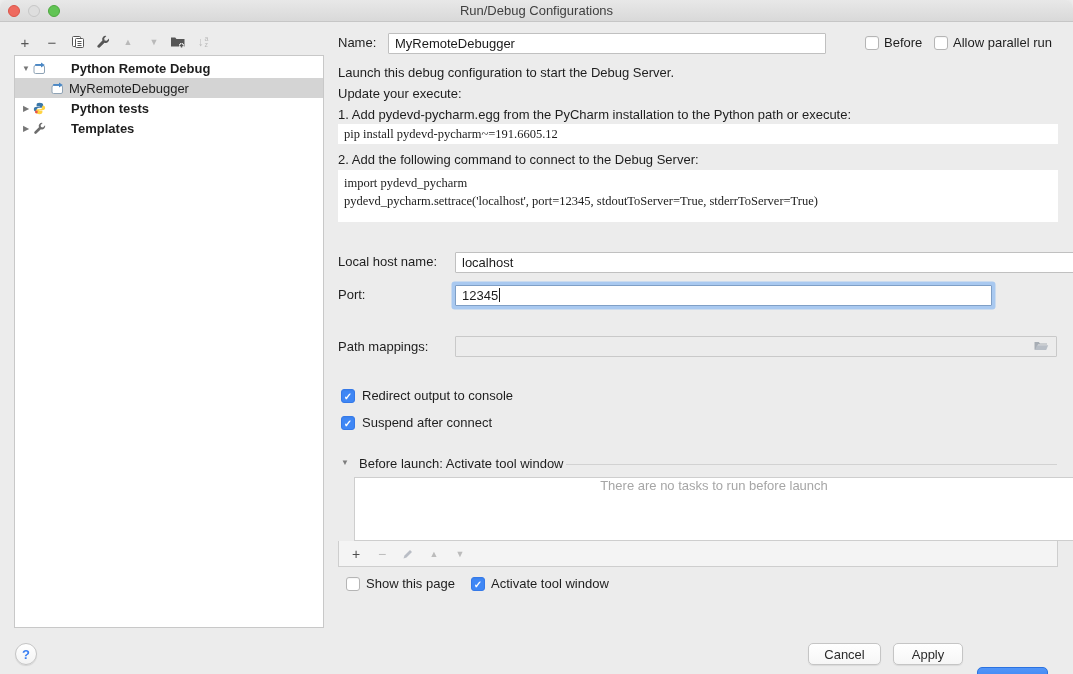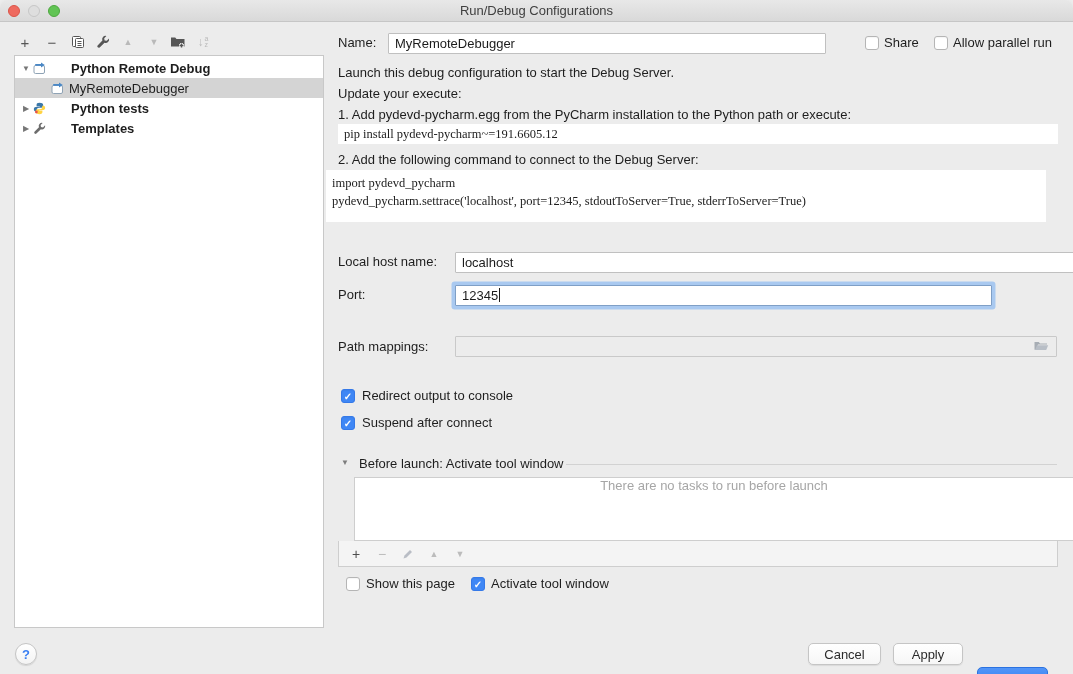--- a/index.html
+++ b/index.html
@@ -176,30 +176,30 @@
           <path d="M13 3.6 L10.8 5.8 8.6 5.4 8.2 3.2 10.4 1 a3.4 3.4 0 0 0 -4 4.6 L1.6 10.4 a1.5 1.5 0 0 0 2.1 2.1 L8.5 7.7 a3.4 3.4 0 0 0 4.5 -4.1 z" fill="#6d6d6d"></path>
         </svg>
       </span>
       <span class="tlabel bold">Templates</span>
     </div>
   </div>
 
   <div class="flabel" style="left:338px; top:35px;">Name:</div>
   <div class="textfield" style="left:388px; top:33px; width:438px;">MyRemoteDebugger</div>
   <span class="cb" style="left:865px; top:36px;"></span>
-  <div class="flabel" style="left:884px; top:35px;">Share</div>
+  <div class="flabel" style="left:884px; top:35px;">Before</div>
   <span class="cb" style="left:934px; top:36px;"></span>
   <div class="flabel" style="left:953px; top:35px;">Allow parallel run</div>
 
   <div class="flabel" style="left:338px; top:65px;">Launch this debug configuration to start the Debug Server.</div>
   <div class="flabel" style="left:338px; top:86px;">Update your execute:</div>
   <div class="flabel" style="left:338px; top:107px;">1. Add pydevd-pycharm.egg from the PyCharm installation to the Python path or execute:</div>
   <div class="codeblock" style="left:338px; top:124px; width:720px; height:20px; line-height:16px;">pip install pydevd-pycharm~=191.6605.12</div>
   <div class="flabel" style="left:338px; top:152px;">2. Add the following command to connect to the Debug Server:</div>
-  <div class="codeblock" style="left:326px; top:170px; width:720px; height:52px; padding-top:4px;"><span>import pydevd_pycharm</span>
+  <div class="codeblock" style="left:338px; top:170px; width:720px; height:52px; padding-top:4px;"><span>import pydevd_pycharm</span>
 <span>pydevd_pycharm.settrace('localhost', port=12345, stdoutToServer=True, stderrToServer=True)</span></div>
 
   <div class="flabel" style="left:338px; top:254px;">Local host name:</div>
   <div class="textfield" style="left:455px; top:252px; width:668px;">localhost</div>
 
   <div class="flabel" style="left:338px; top:287px;">Port:</div>
   <div class="textfield focused" style="left:455px; top:285px; width:537px;"><span>12345</span><span class="caret"></span></div>
 
   <div class="flabel" style="left:338px; top:339px;text-align:right;">Path mappings:</div>
   <div class="textfield disabled" style="left:455px; top:336px; width:602px;"></div>

